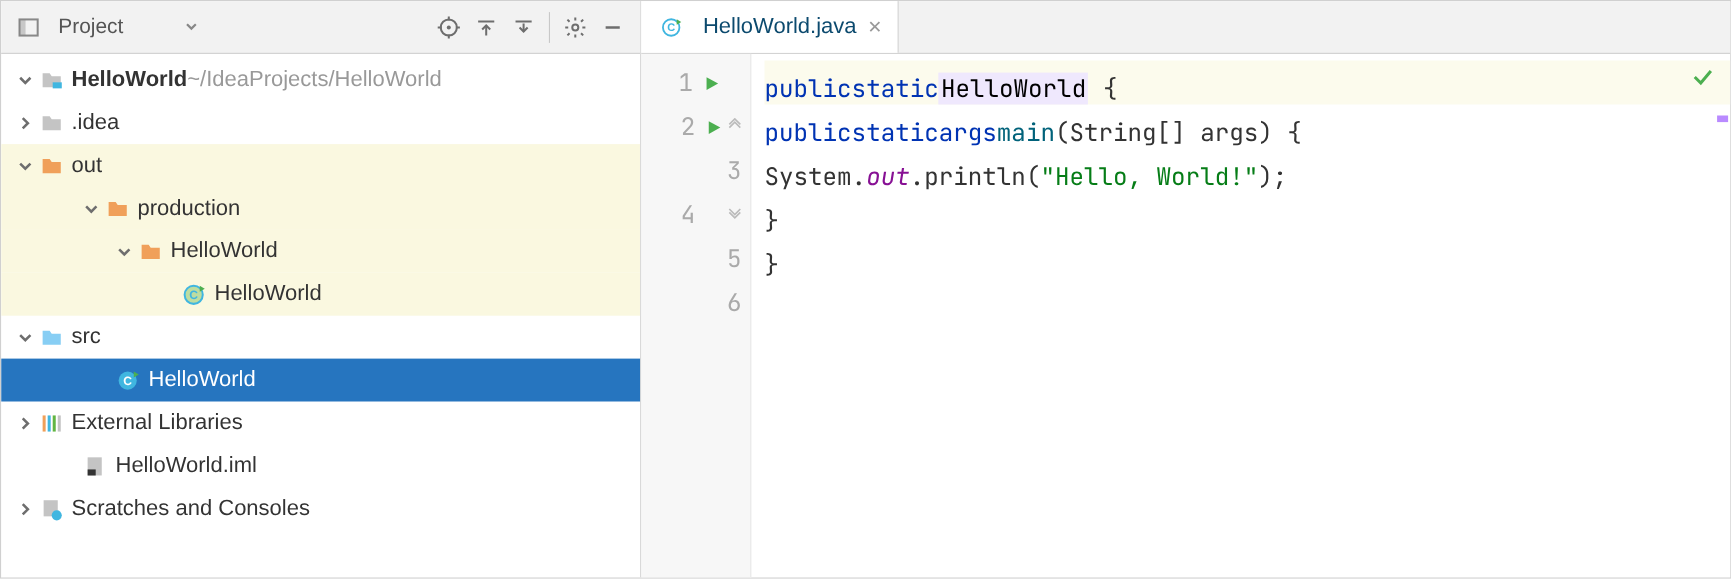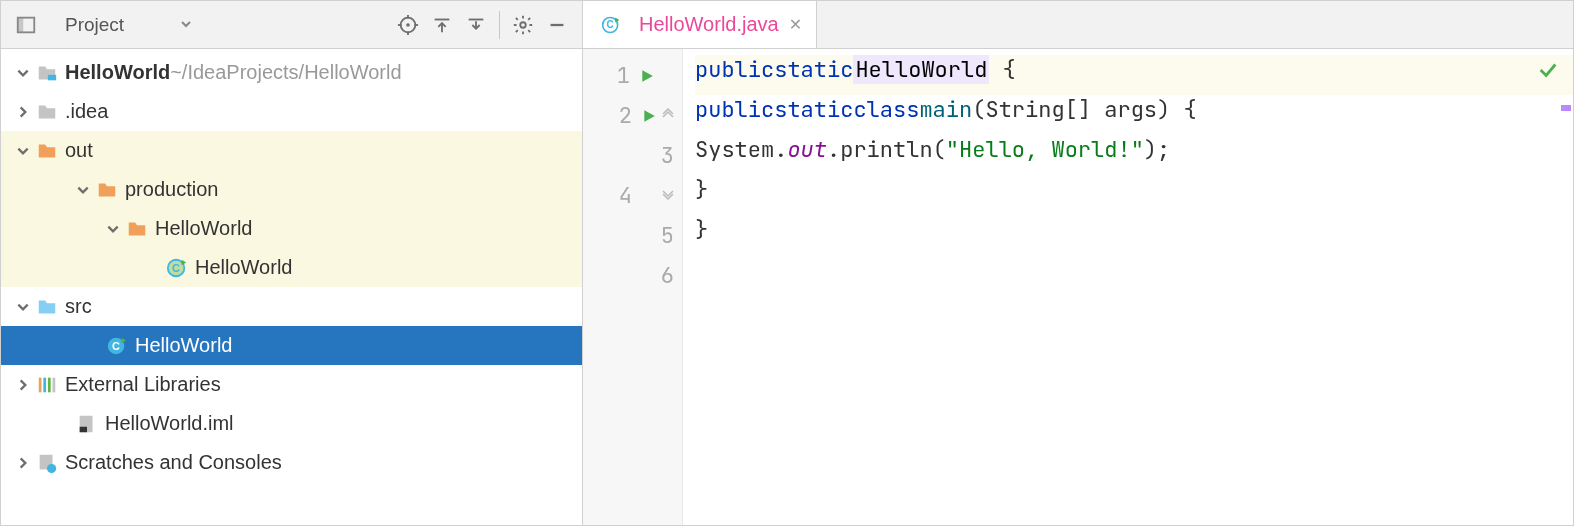--- a/index.html
+++ b/index.html
@@ -30,21 +30,21 @@
   width: 34px;
   height: 34px;
   display: flex;
   align-items: center;
   justify-content: center;
   cursor: pointer;
   color: #6e6e6e;
 }
 .tool-btn svg { width: 22px; height: 22px; }
 .tool-sep { width: 1px; height: 28px; background: #c8c8c8; margin: 0 6px; }
-.project-label-wrap { display: flex; margin-left: 16px; gap: 48px; }
+.project-label-wrap { display: flex; margin-left: 4px; gap: 48px; }
 .project-label { font-size: 19px; color: #555; margin-left: 6px; }
 .dropdown-arrow { margin-left: 8px; color: #888; }
 .toolbar-spacer { flex: 1; }
 
 
 .tree { flex: 1; overflow: auto; padding-top: 4px; }
 .tree-row {
   display: flex;
   align-items: center;
   height: 39px;
@@ -76,40 +76,40 @@
 .tab {
   display: flex;
   align-items: center;
   padding: 0 14px;
   background: #fff;
   border-right: 1px solid #d0d0d0;
   border-bottom: 3px solid transparent;
   cursor: pointer;
 }
 .tab.active { border-bottom: none; background: #fff; }
-.tab-label { font-size: 20px; color: #ec4899; margin: 0 10px; }
+.tab-label { font-size: 20px; color: #0c4a6e; margin: 0 10px; }
 .tab-close { color: #999; font-size: 16px; cursor: pointer; }
 
 
 .editor { flex: 1; display: flex; position: relative; font-family: "JetBrains Mono", "Consolas", monospace; font-size: 22px; }
 .gutter {
   width: 100px;
   background: #f7f7f7;
   border-right: 1px solid #e8e8e8;
   color: #aaa;
   text-align: right;
   padding-top: 6px;
 }
 .gutter-row { height: 40px; display: flex; align-items: center; justify-content: flex-end; padding-right: 8px; position: relative; }
 .gutter-num { width: 24px; text-align: right; }
 .gutter-run { color: #4caf50; margin-left: 10px; }
 .gutter-fold { color: #bbb; margin-left: 6px; font-size: 14px; }
 .gutter-fold-spacer { width: 14px; margin-left: 6px; }
 .code { flex: 1; padding: 6px 0 0 12px; position: relative; }
-.code-line { height: 40px; display: flex; align-items: flex-start; white-space: pre; }
+.code-line { height: 40px; display: flex; align-items: flex-end; white-space: pre; }
 .code-line.current { background: #fcfbed; }
 .kw { color: #0033b3; }
 .fn { color: #00627a; }
 .cls { color: #000; background: #efe8fd; padding: 0 2px; }
 .str { color: #067d17; }
 .field { color: #871094; font-style: italic; }
 .punct { color: #333; }
 .status-icon {
   position: absolute;
   top: 10px;
@@ -377,21 +377,21 @@
         <div class="gutter-row">
             <span class="gutter-num">5</span>
           </div>
         <div class="gutter-row">
             <span class="gutter-num">6</span>
           </div>
       </div>
 
       <div class="code">
         <div class="code-line current"><span class="kw">public</span> <span class="kw">static</span> <span class="cls">HelloWorld</span><span class="punct"> {</span></div>
-        <div class="code-line">    <span class="kw">public</span> <span class="kw">static</span> <span class="kw">class</span> <span class="fn">main</span><span class="punct">(String[] args) {</span></div>
+        <div class="code-line">    <span class="kw">public</span> <span class="kw">static</span> <span class="kw">args</span> <span class="fn">main</span><span class="punct">(String[] args) {</span></div>
         <div class="code-line">        <span class="punct">System.</span><span class="field">out</span><span class="punct">.println(</span><span class="str">"Hello, World!"</span><span class="punct">);</span></div>
         <div class="code-line">    <span class="punct">}</span></div>
         <div class="code-line"><span class="punct">}</span></div>
         <div class="code-line"></div>
 
         <div class="status-icon">
           <svg width="22" height="22" viewBox="0 0 24 24">
               <path d="M4 12 L10 18 L20 6" fill="none" stroke="#4caf50" stroke-width="3"></path>
             </svg>
         </div>

